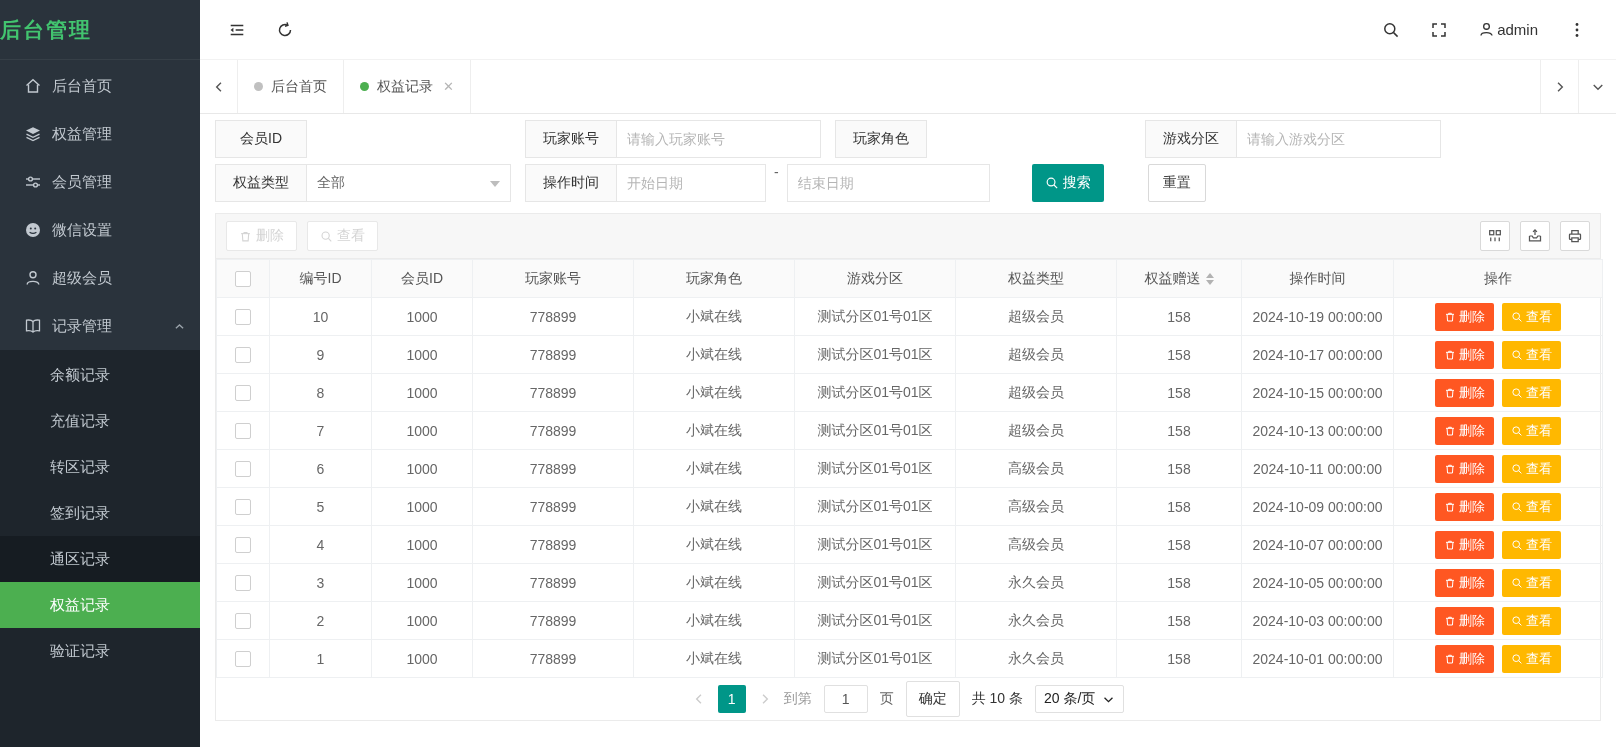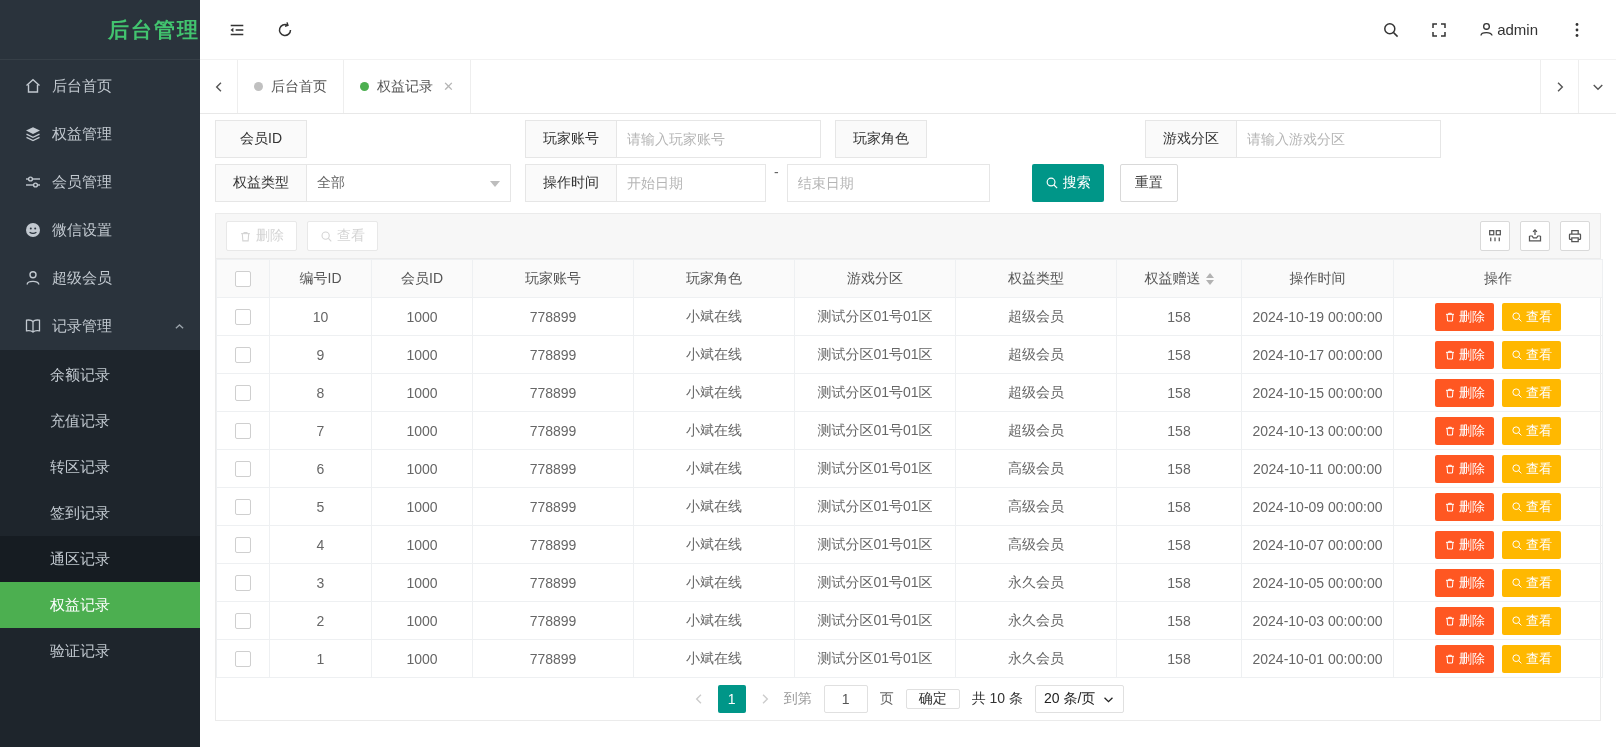--- a/index.html
+++ b/index.html
@@ -9,21 +9,21 @@
   }
   *{box-sizing:border-box; margin:0; padding:0;}
   html,body{width:1616px;height:747px;overflow:hidden;}
   body{font-family:"Liberation Sans","DejaVu Sans",sans-serif; background:#fff; display:flex; font-size:14px;}
   .ic{display:inline-flex;align-items:center;justify-content:center;}
   .ic svg{width:17px;height:17px;display:block;}
   .ic.sm svg{width:13px;height:13px;}
 
   
   .sidebar{width:200px;flex:0 0 200px;background:var(--sidebar-bg);display:flex;flex-direction:column;color:#c2c9d0;}
-  .logo{height:60px;line-height:59px;text-align:right;color:var(--brand-green);font-size:21px;font-weight:bold;letter-spacing:2px;border-bottom:1px solid rgba(255,255,255,.06);}
+  .logo{height:60px;line-height:59px;text-align:left;color:var(--brand-green);font-size:21px;font-weight:bold;letter-spacing:2px;border-bottom:1px solid rgba(255,255,255,.06);}
   .menu{padding-top:2px;}
   .menu-item{height:48px;display:flex;align-items:center;padding:0 14px 0 24px;gap:10px;font-size:15px;cursor:pointer;}
   .mi-icon svg{width:18px;height:18px;}
   .mi-caret{margin-left:auto;color:#9aa3ab;}
   .mi-caret svg{width:13px;height:13px;}
   .submenu{background:var(--submenu-bg);flex:1;padding-top:2px;}
   .submenu-item{height:46px;display:flex;align-items:center;padding-left:50px;font-size:15px;cursor:pointer;color:#c2c9d0;}
   .submenu-item.hovered{background:#161c22;}
   .submenu-item.active{background:var(--menu-active);color:#fff;}
 
@@ -58,21 +58,21 @@
   .fg-input{flex:1;min-width:0;border:1px solid #e6e6e6;margin-left:-1px;padding:0 10px;font-size:14px;color:#666;outline:none;background:#fff;}
   .fg-input::placeholder{color:#b5b5b5;}
   .fg-select{flex:1;border:1px solid #e6e6e6;margin-left:-1px;display:flex;align-items:center;padding:0 10px;color:#666;cursor:pointer;background:#fff;}
   .sel-caret{width:0;height:0;border:5px solid transparent;border-top:6px solid #bdbdbd;margin-left:auto;margin-top:6px;}
   .date-start{flex:0 0 150px;}
   .date-sep{margin:0 8px;color:#666;}
   .date-end{flex:0 0 185px;border:1px solid #e6e6e6;margin-left:0;padding:0 10px;font-size:14px;color:#666;outline:none;}
   .date-end::placeholder,.date-start::placeholder{color:#b5b5b5;}
   .btn-search{margin-left:28px;width:72px;height:38px;background:var(--primary);color:#fff;border:none;border-radius:2px;display:flex;align-items:center;justify-content:center;gap:4px;font-size:14px;cursor:pointer;}
   .btn-search svg{width:14px;height:14px;}
-  .btn-reset{margin-left:2px;height:38px;padding:0 14px;background:#fff;border:1px solid #d9d9d9;border-radius:2px;color:#444;font-size:14px;cursor:pointer;}
+  .btn-reset{margin-left:30px;height:38px;padding:0 14px;background:#fff;border:1px solid #d9d9d9;border-radius:2px;color:#444;font-size:14px;cursor:pointer;}
 
   
   .card{margin-top:11px;border:1px solid #ebebeb;}
   .toolbar{background:#f7f7f7;border-bottom:1px solid #ebebeb;height:45px;display:flex;align-items:center;gap:10px;padding:0 10px;}
   .tbtn{height:30px;padding:0 12px;background:#fff;border:1px solid #e8e8e8;border-radius:2px;color:#d4d4d4;font-size:14px;display:inline-flex;align-items:center;gap:4px;cursor:not-allowed;}
   .tbtn svg{width:13px;height:13px;}
   .tool-right{margin-left:auto;display:flex;gap:10px;}
   .tool-icon{width:30px;height:30px;background:#fff;border:1px solid #d9d9d9;border-radius:2px;display:flex;align-items:center;justify-content:center;color:#555;cursor:pointer;}
   .tool-icon svg{width:16px;height:16px;}
 
@@ -90,21 +90,21 @@
   .btn-del{background:var(--danger);}
   .btn-view{background:var(--warning);}
 
   
   .pager{height:42px;display:flex;align-items:center;justify-content:center;gap:12px;font-size:14px;color:#666;background:#fff;}
   .pg-arrow{color:#ccc;display:inline-flex;cursor:pointer;}
   .pg-arrow svg{width:14px;height:14px;}
   .pg-num{min-width:28px;height:28px;background:var(--primary);color:#fff;display:inline-flex;align-items:center;justify-content:center;border-radius:2px;cursor:pointer;}
   .pg-text{color:#999;}
   .pg-input{width:44px;height:28px;border:1px solid #e0e0e0;border-radius:2px;text-align:center;font-size:14px;color:#555;outline:none;}
-  .pg-btn{height:20px;padding:0 12px;border:1px solid #e0e0e0;background:#fff;border-radius:2px;font-size:14px;color:#333;cursor:pointer;text-align:center;}
+  .pg-btn{height:36px;padding:0 12px;border:1px solid #e0e0e0;background:#fff;border-radius:2px;font-size:14px;color:#333;cursor:pointer;text-align:center;}
   .pg-total{color:#333;}
   .pg-size{height:28px;border:1px solid #e0e0e0;border-radius:2px;display:inline-flex;align-items:center;padding:0 8px;gap:7px;color:#222;cursor:pointer;}
 </style>
 </head>
 <body>
 
 <aside class="sidebar">
   <div class="logo">后台管理</div>
   <nav class="menu" id="menu">
       <div class="menu-item">

